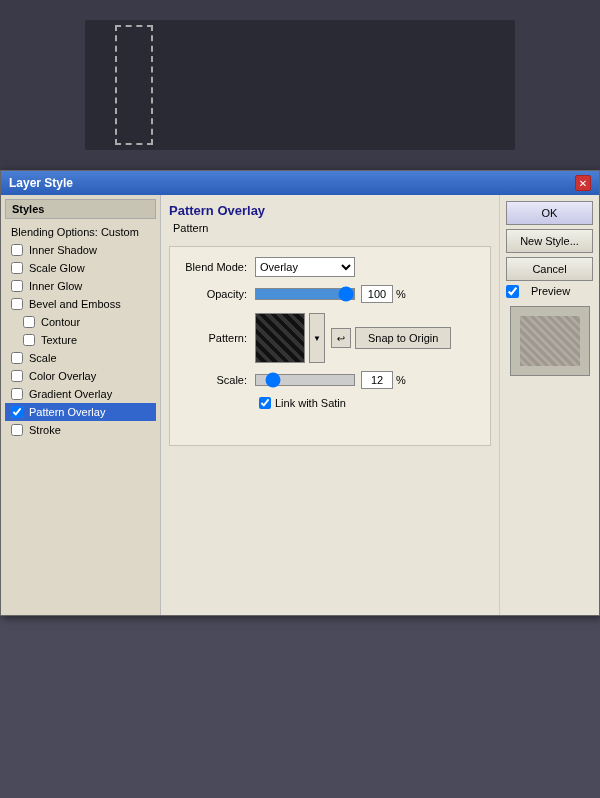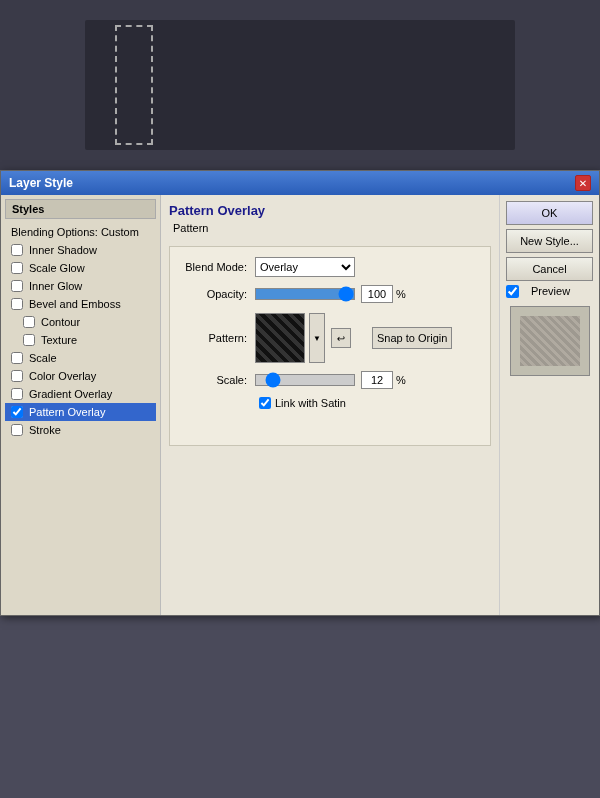--- a/index.html
+++ b/index.html
@@ -254,26 +254,26 @@
       border: 1px solid #888;
       background: #e0dcd0;
       display: flex;
       align-items: center;
       justify-content: center;
       cursor: pointer;
       font-size: 10px;
     }
     .snap-btn {
       height: 22px;
-      padding: 0 4px;
+      padding: 0 12px;
       border: 1px solid #888;
       background: #e0dcd0;
       font-size: 11px;
       cursor: pointer;
-      margin-left: 21px;
+      margin-left: 4px;
     }
 
     .scale-row {
       display: flex;
       align-items: center;
       margin-bottom: 8px;
     }
     .scale-slider {
       width: 100px;
       height: 12px;

